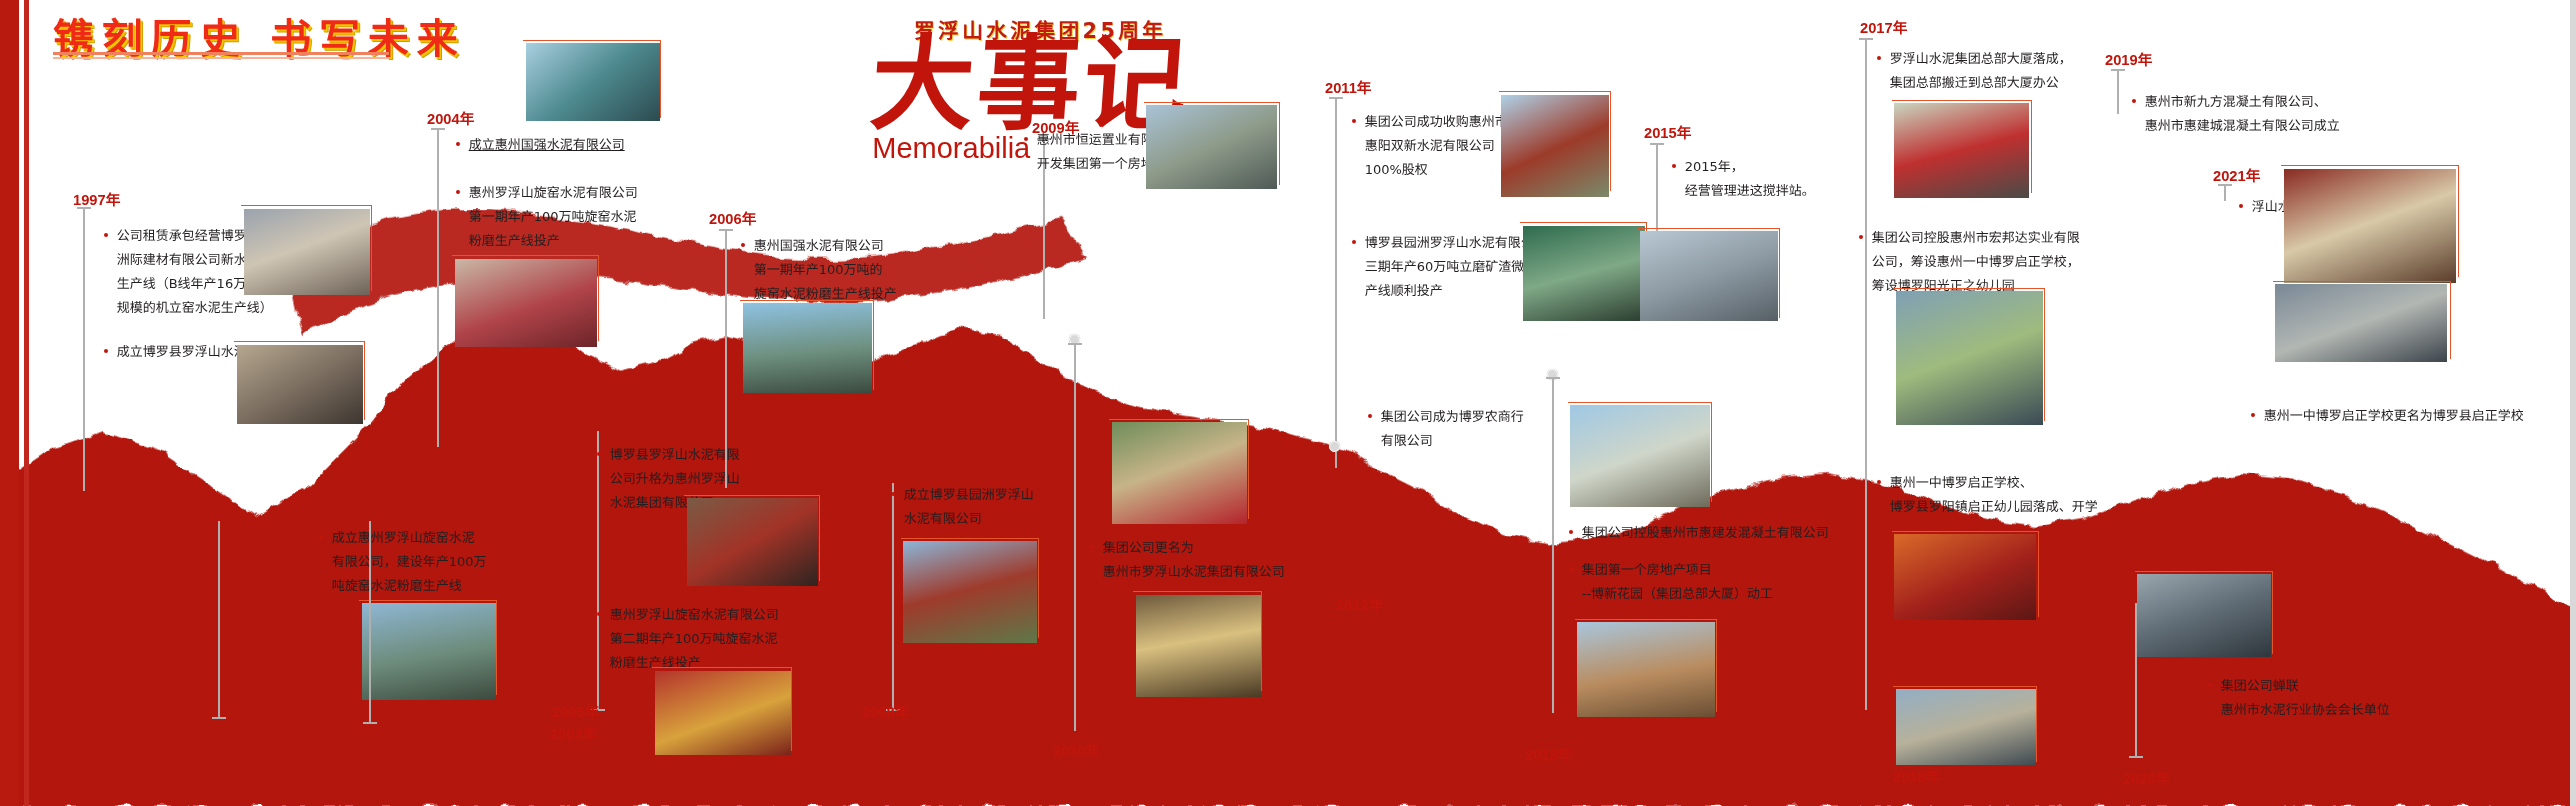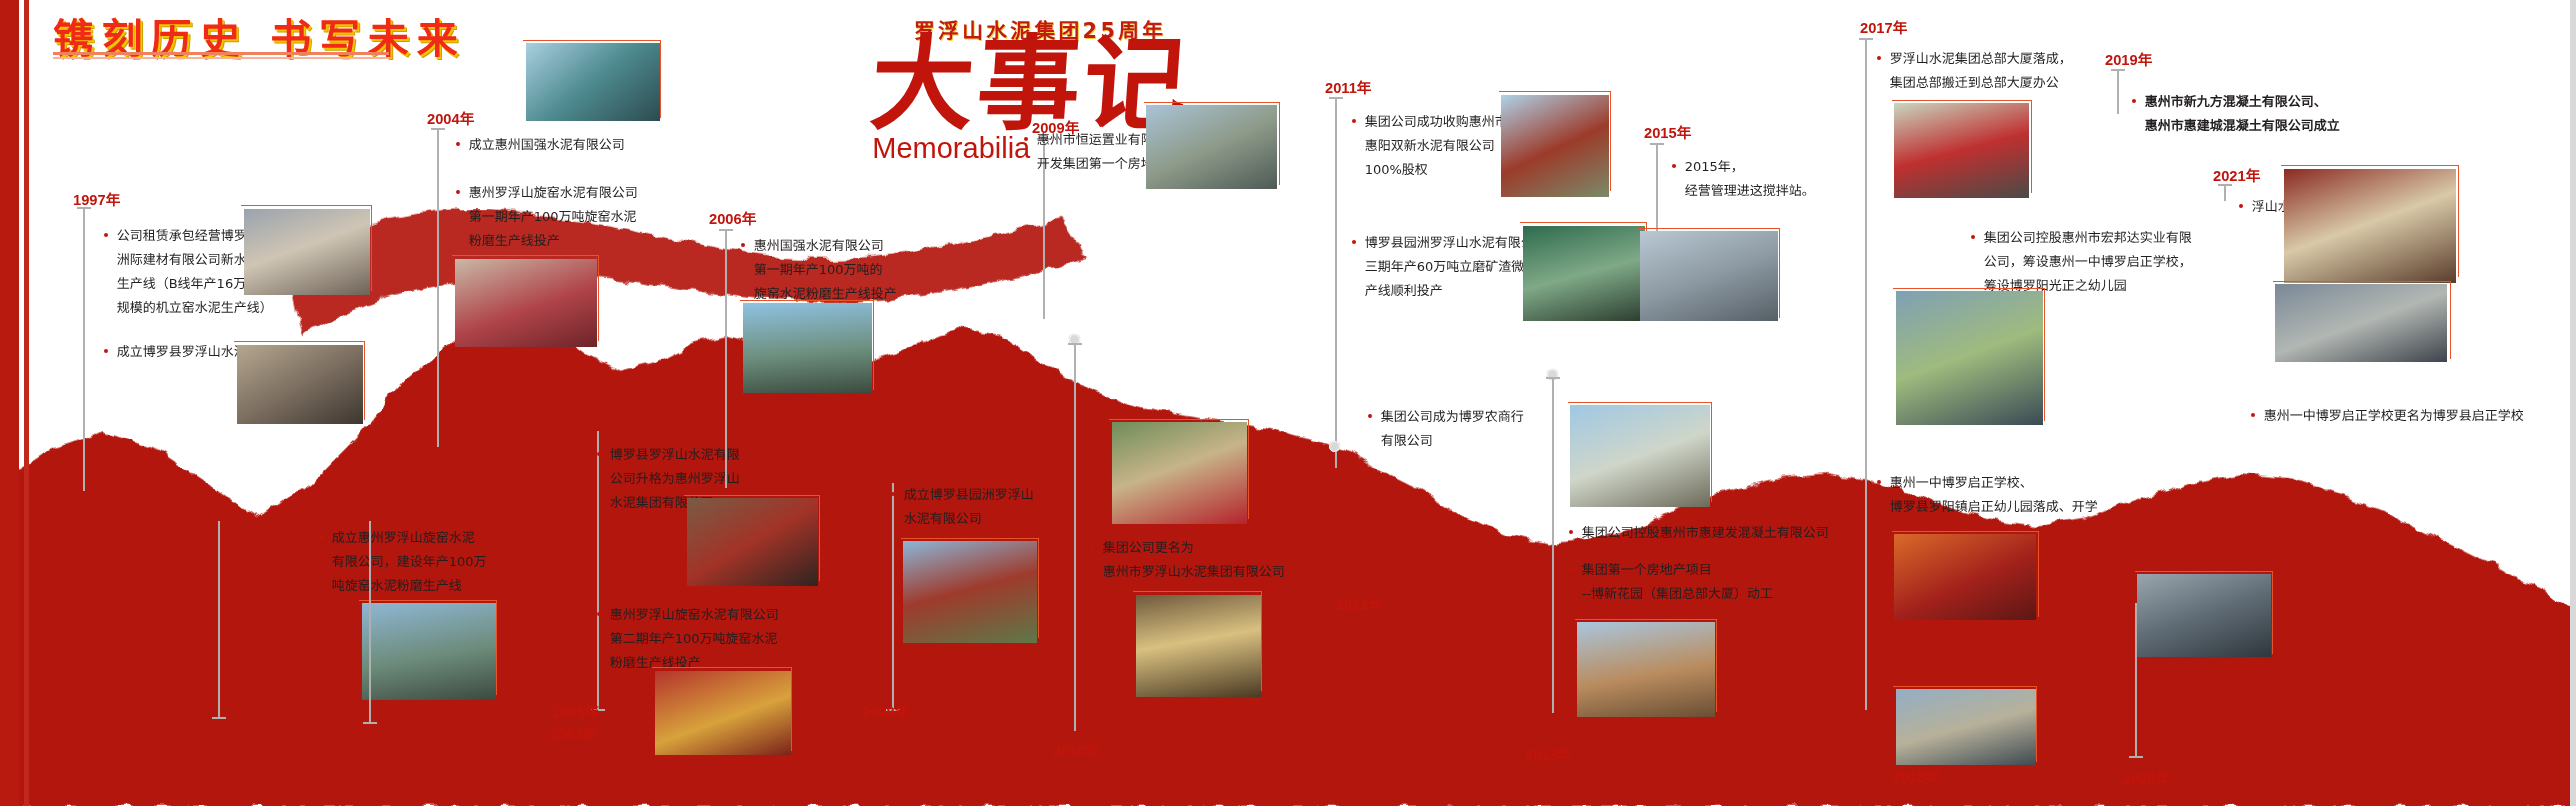--- a/index.html
+++ b/index.html
@@ -205,21 +205,21 @@
   <div class="year" style="left:550px; top:722px;">2003年</div>
   <div class="bullet" style="left:317px; top:526px; width:215px;">成立惠州罗浮山旋窑水泥
 有限公司，建设年产100万
 吨旋窑水泥粉磨生产线</div>
   <div class="photo" style="left:362px; top:603px; width:134px; height:97px; background:linear-gradient(170deg,#8fb7d4,#6c8b7a 55%,#3c4a3e);"></div>
   <div class="photo-frame" style="left:359px; top:600px; width:138px; height:95px;"></div>
   <div class="stem up" style="left:369px; top:521px; height:203px;"></div>
 
   <div class="year" style="left:427px; top:107px;">2004年</div>
   <div class="stem" style="left:437px; top:128px; height:319px;"></div>
-  <div class="bullet" style="left:454px; top:133px; width:250px;">成立惠州国强水泥有限公司</div>
+  <div class="bullet" style="left:454px; top:133px; width:250px;text-decoration:underline;">成立惠州国强水泥有限公司</div>
   <div class="bullet" style="left:454px; top:181px; width:250px;">惠州罗浮山旋窑水泥有限公司
 第一期年产100万吨旋窑水泥
 粉磨生产线投产</div>
   <div class="photo" style="left:526px; top:43px; width:134px; height:78px; background:linear-gradient(140deg,#a9cfe0,#4d8a8f 50%,#2c4b50);"></div>
   <div class="photo-frame" style="left:523px; top:40px; width:138px; height:78px;"></div>
   <div class="photo" style="left:455px; top:259px; width:142px; height:88px; background:linear-gradient(160deg,#c9b8a6,#b0444a 55%,#6d2428);"></div>
   <div class="photo-frame" style="left:452px; top:255px; width:147px; height:86px;"></div>
 
   <div class="stem up" style="left:597px; top:431px; height:280px;"></div>
   <div class="year" style="left:552px; top:700px;">2005年</div>
@@ -301,43 +301,45 @@
 经营管理进这搅拌站。</div>
   <div class="photo" style="left:1640px; top:231px; width:138px; height:90px; background:linear-gradient(160deg,#b9c8d4,#8d9aa3 50%,#565f66);"></div>
   <div class="photo-frame" style="left:1637px; top:228px; width:143px; height:90px;"></div>
 
   <div class="year" style="left:1860px; top:15.5px;">2017年</div>
   <div class="stem" style="left:1865px; top:38px; height:672px;"></div>
   <div class="bullet" style="left:1875px; top:47px; width:259px;">罗浮山水泥集团总部大厦落成，
 集团总部搬迁到总部大厦办公</div>
   <div class="photo" style="left:1894px; top:103px; width:135px; height:95px; background:linear-gradient(165deg,#c9d6c0,#bf3030 50%,#4a4b47);"></div>
   <div class="photo-frame" style="left:1892px; top:100px; width:140px; height:93px;"></div>
-  <div class="bullet" style="left:1969px; top:226px; width:276px;">集团公司控股惠州市宏邦达实业有限
+  <div class="bullet" style="left:1857px; top:226px; width:276px;">集团公司控股惠州市宏邦达实业有限
 公司，筹设惠州一中博罗启正学校，
 筹设博罗阳光正之幼儿园</div>
   <div class="photo" style="left:1896px; top:291px; width:147px; height:134px; background:linear-gradient(160deg,#7fa0b5,#9fbb7e 48%,#3a4a55);"></div>
   <div class="photo-frame" style="left:1893px; top:288px; width:152px; height:133px;"></div>
 
   <div class="year" style="left:1893px; top:765px;">2018年</div>
   <div class="bullet" style="left:1875px; top:471px; width:259px;">惠州一中博罗启正学校、
 博罗县罗阳镇启正幼儿园落成、开学</div>
   <div class="photo" style="left:1894px; top:534px; width:142px; height:86px; background:linear-gradient(155deg,#d96a2a,#a3211b 55%,#5c1714);"></div>
   <div class="photo-frame" style="left:1892px; top:531px; width:147px; height:86px;"></div>
   <div class="photo" style="left:1896px; top:689px; width:140px; height:76px; background:linear-gradient(165deg,#93aec4,#b7b19a 50%,#3f4a52);"></div>
   <div class="photo-frame" style="left:1893px; top:686px; width:144px; height:76px;"></div>
 
   <div class="year" style="left:2105px; top:48px;">2019年</div>
   <div class="stem" style="left:2117px; top:69px; height:45px;"></div>
-  <div class="bullet" style="left:2130px; top:90px; width:284px;font-weight:bold;">惠州市新九方混凝土有限公司、
+  <div class="bullet" style="left:2130px; top:90px; width:284px;">惠州市新九方混凝土有限公司、
 惠州市惠建城混凝土有限公司成立</div>
 
   <div class="year" style="left:2123px; top:767px;">2020年</div>
   <div class="stem up" style="left:2135px; top:603px; height:155px;"></div>
   <div class="photo" style="left:2137px; top:574px; width:134px; height:83px; background:linear-gradient(160deg,#9aa6ae,#5f6b74 50%,#2f373d);"></div>
   <div class="photo-frame" style="left:2135px; top:571px; width:138px; height:83px;"></div>
+  <div class="bullet" style="left:2206px; top:674px; width:259px;">集团公司蝉联
+惠州市水泥行业协会会长单位</div>
 
   <div class="year" style="left:2213px; top:164px;">2021年</div>
   <div class="stem" style="left:2224px; top:184px; height:17px;"></div>
   <div class="bullet" style="left:2237px; top:195px; width:267px;">浮山水泥集团书画院揭牌</div>
   <div class="photo" style="left:2284px; top:169px; width:172px; height:114px; background:linear-gradient(160deg,#8a2b22,#d8c9a8 48%,#5a3c2a);"></div>
   <div class="photo-frame" style="left:2281px; top:165px; width:178px; height:112px;"></div>
   <div class="bullet" style="left:2249px; top:371px; width:310px;margin-top:33px;">惠州一中博罗启正学校更名为博罗县启正学校</div>
   <div class="photo" style="left:2275px; top:284px; width:172px; height:78px; background:linear-gradient(160deg,#7a8896,#b2b7b3 50%,#3d444b);"></div>
   <div class="photo-frame" style="left:2273px; top:281px; width:178px; height:78px;"></div>
 

